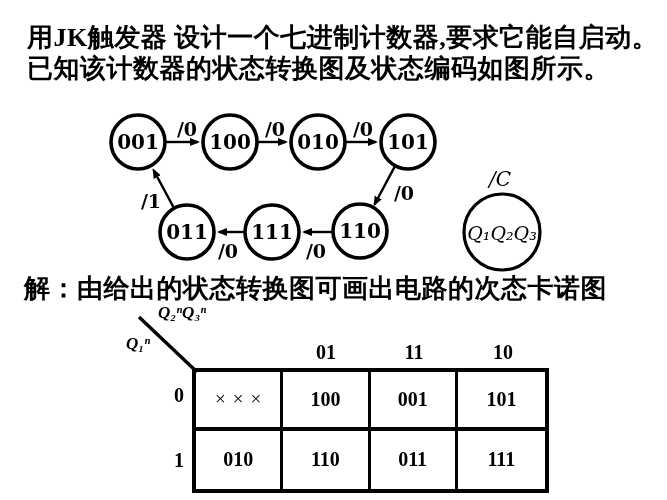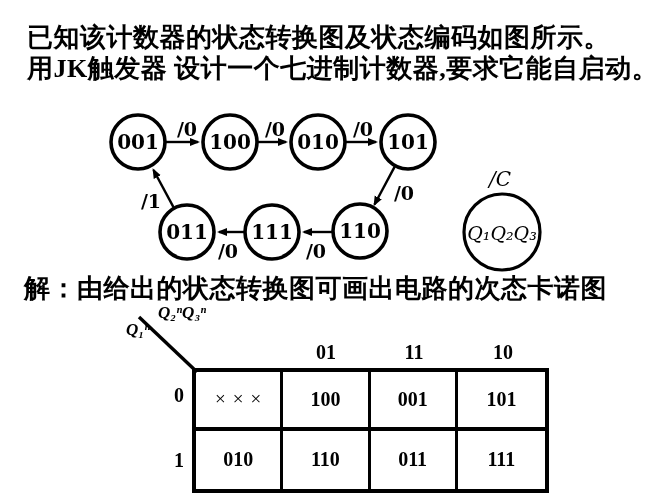--- a/index.html
+++ b/index.html
@@ -39,21 +39,21 @@
   .code-label{
     font-family:"DejaVu Serif","Liberation Serif",serif;
     font-size:19px;font-style:italic;font-weight:normal;
   }
   
   .kmap-axis-top{
     position:absolute;left:158px;top:303px;
     font-size:17px;font-style:italic;font-weight:bold;white-space:nowrap;
   }
   .kmap-axis-left{
-    position:absolute;left:126px;top:320px;
+    position:absolute;left:126px;top:334px;
     font-size:17px;font-style:italic;font-weight:bold;white-space:nowrap;
   }
   .kmap-colhead{
     position:absolute;top:341px;height:24px;
     font-size:20px;font-weight:bold;text-align:center;
   }
   .kmap-rowhead{
     position:absolute;left:148px;width:36px;height:24px;
     font-size:20px;font-weight:bold;text-align:right;
   }
@@ -128,22 +128,22 @@
       <text class="trans-label" x="151" y="208">/1</text>
     </g>
 
     <text class="clock-label" x="500" y="186" text-anchor="middle" fill="#000">/C</text>
     <text class="code-label" x="502" y="240" text-anchor="middle" fill="#000">Q₁Q₂Q₃</text>
 
     <line x1="139" y1="317" x2="197" y2="372" stroke="#000" stroke-width="3.4"></line>
   </svg>
 
   <div class="problem">
+    <div class="problem-line">用JK触发器 设计一个七进制计数器,要求它能自启动。</div>
     <div class="problem-line">已知该计数器的状态转换图及状态编码如图所示。</div>
-    <div class="problem-line">用JK触发器 设计一个七进制计数器,要求它能自启动。</div>
   </div>
 
   <div class="solution-heading">解：由给出的状态转换图可画出电路的次态卡诺图</div>
 
   <div class="kmap-axis-top">Q₂ⁿQ₃ⁿ</div>
   <div class="kmap-axis-left">Q₁ⁿ</div>
 
   <div class="kmap-colhead" style="left:282px;width:88px;">01</div>
   <div class="kmap-colhead" style="left:370px;width:88px;text-align:center;">11</div>
   <div class="kmap-colhead" style="left:458px;width:90px;">10</div>

